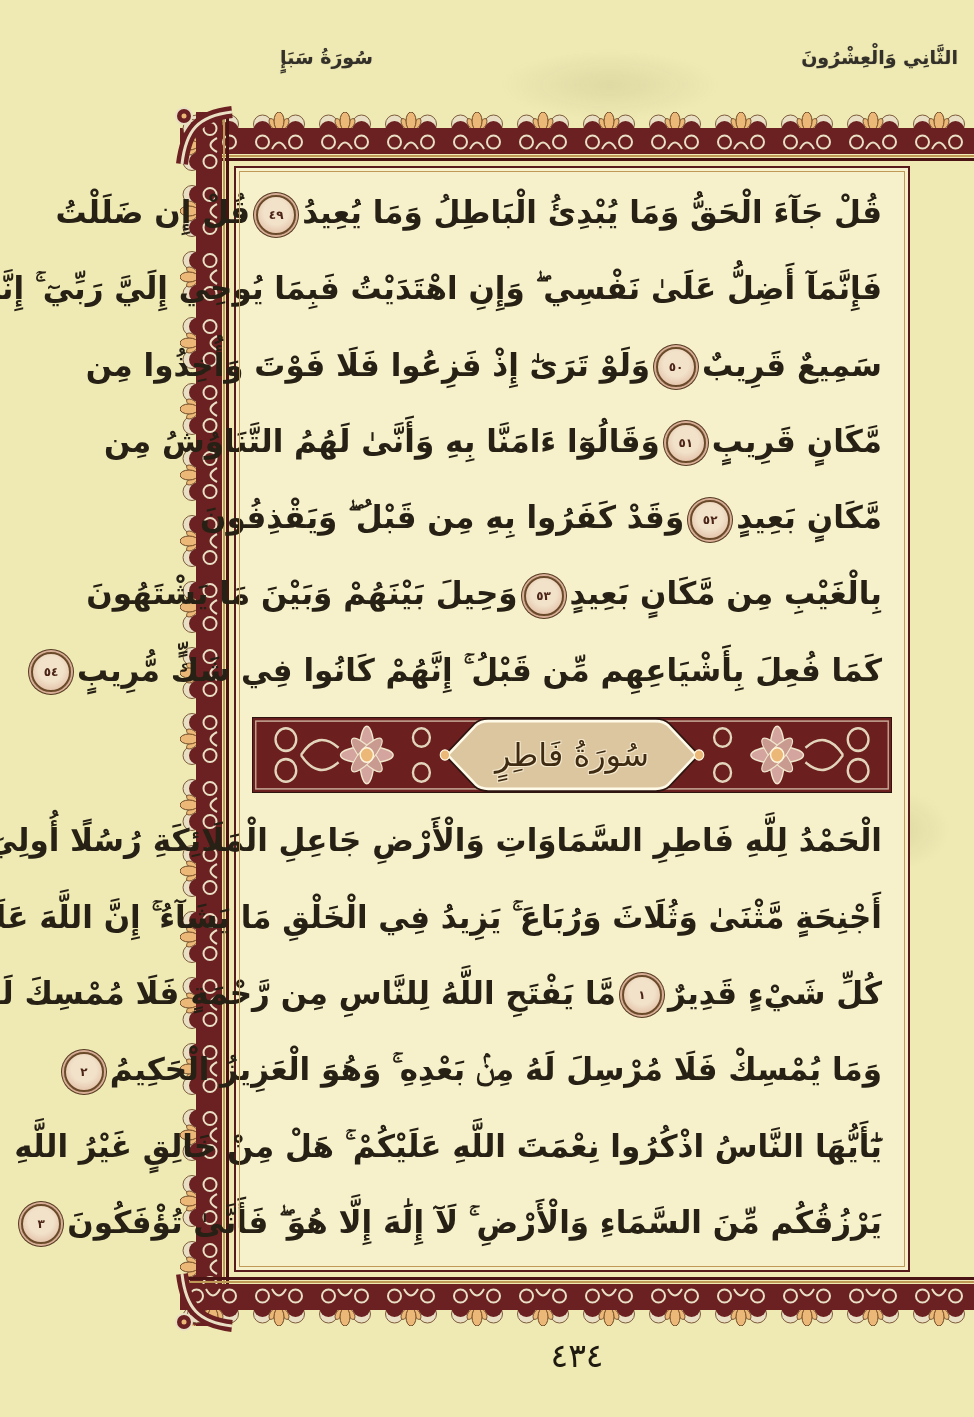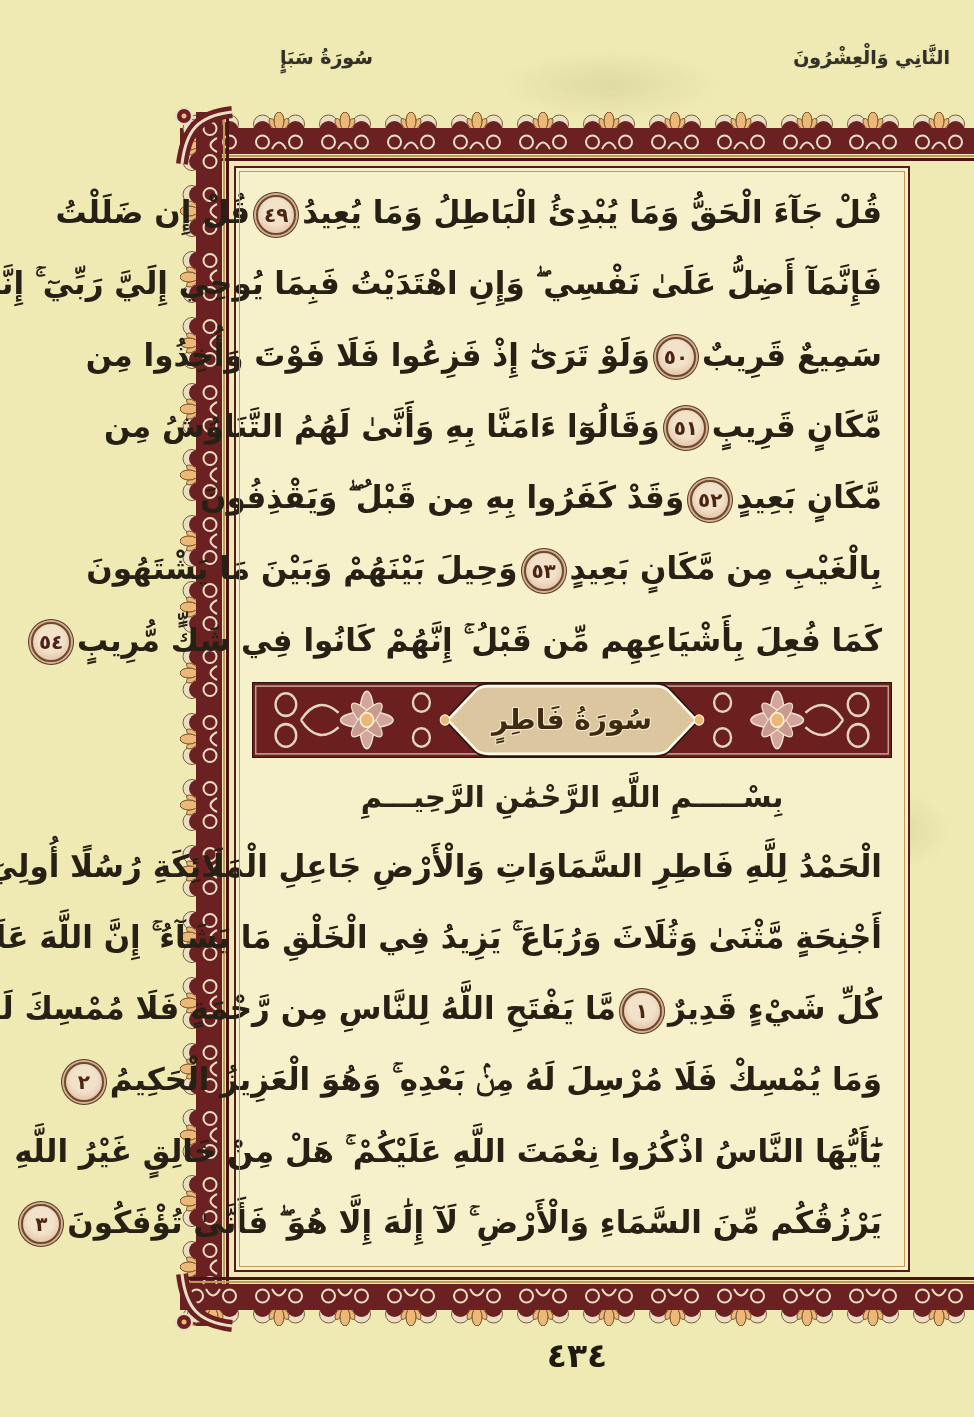--- a/index.html
+++ b/index.html
@@ -6,21 +6,21 @@
   body{
     width:974px;height:1417px;position:relative;overflow:hidden;
     background:#efe9b4;
     font-family:"DejaVu Sans", sans-serif;
   }
   .hdr{
     position:absolute;top:46px;font-weight:bold;color:#33302a;
     font-size:19px;direction:rtl;white-space:nowrap;
     text-shadow:0 0 1px rgba(60,50,30,.35);
   }
-  #hdr-juz{right:24px;}
+  #hdr-juz{right:16px;}
   #hdr-surah{left:280px;}
   .ghost{position:absolute;border-radius:50%;pointer-events:none;
     background:radial-gradient(rgba(140,140,80,.16),rgba(140,140,80,0) 70%);
     filter:blur(2px);}
   svg.band{position:absolute;display:block;}
   #band-top{left:180px;top:112px;}
   #band-left{left:180px;top:112px;}
   #band-bottom{left:180px;top:1272px;}
   .corner{position:absolute;}
   #corner-tl{left:172px;top:104px;}
@@ -39,39 +39,39 @@
     font-size:31px;font-weight:bold;color:#262015;
     line-height:68px;height:68px;white-space:nowrap;overflow:visible;
   }
   .seg{letter-spacing:0;margin-top:24px;}
   .verse{
     display:inline-flex;align-items:center;justify-content:center;
     width:36px;height:36px;border-radius:50%;
     background:radial-gradient(circle at 50% 42%,#f2e2ca 45%,#dcb097 100%);
     border:2px solid #6b4a2a;
     box-shadow:0 0 0 2px #d9ae96,0 0 0 3px #553a22;
-    font-size:20px;font-weight:bold;color:#4c2418;
+    font-size:12px;font-weight:bold;color:#4c2418;
     vertical-align:middle;margin:0 6px;line-height:1;
   }
   #banner{
     position:relative;height:76px;margin:5px -10px;flex:none;
   }
   #banner svg{position:absolute;inset:0;width:100%;height:100%;}
   #banner-title{
     position:absolute;inset:0;display:flex;align-items:center;justify-content:center;
-    font-size:28px;font-weight:bold;color:#3f2a12;direction:rtl;
+    font-size:32px;font-weight:normal;color:#3f2a12;direction:rtl;
     text-shadow:-1px -1px 0 #f3e8cd,1px -1px 0 #f3e8cd,-1px 1px 0 #f3e8cd,1px 1px 0 #f3e8cd;
   }
   #bismillah{
     direction:rtl;text-align:center;font-size:29px;font-weight:bold;
     color:#2a2316;height:62px;line-height:62px;flex:none;
   }
   #page-number{
     position:absolute;left:180px;top:1336px;width:794px;
-    text-align:center;font-size:33px;font-weight:bold;color:#1f1a10;
+    text-align:center;font-size:33px;font-weight:normal;color:#1f1a10;
   }
 </style>
 </head>
 <body>
 
 <div class="ghost" style="left:500px;top:50px;width:220px;height:70px;"></div>
 <div class="ghost" style="left:290px;top:750px;width:150px;height:90px;"></div>
 <div class="ghost" style="left:840px;top:790px;width:110px;height:80px;"></div>
 
 <div id="hdr-juz" class="hdr">الثَّانِي وَالْعِشْرُونَ</div>
@@ -192,19 +192,18 @@
       <g>
         <path d="M208,37 L238,8 Q243,4 251,4 L429,4 Q437,4 442,8 L472,37 L442,66 Q437,70 429,70 L251,70 Q243,70 238,66 Z" fill="#dcc6a0" stroke="#2e1510" stroke-width="6"></path>
         <path d="M208,37 L238,8 Q243,4 251,4 L429,4 Q437,4 442,8 L472,37 L442,66 Q437,70 429,70 L251,70 Q243,70 238,66 Z" fill="#dcc6a0" stroke="#fffbe8" stroke-width="2.5"></path>
         <circle cx="205" cy="37" r="5" fill="#ecb878" stroke="#fffbe8" stroke-width="1.2"></circle>
         <circle cx="475" cy="37" r="5" fill="#ecb878" stroke="#fffbe8" stroke-width="1.2"></circle>
       </g>
     </svg>
     <div id="banner-title">سُورَةُ فَاطِرٍ</div>
   </div>
 
-  <div id="bismillah">بِسْـــــمِ اللَّهِ الرَّحْمَٰنِ الرَّحِيـــمِ</div>
 
   <div style="display:contents;"><div class="qline"><span class="seg">الْحَمْدُ لِلَّهِ فَاطِرِ السَّمَاوَاتِ وَالْأَرْضِ جَاعِلِ الْمَلَائِكَةِ رُسُلًا أُولِيٓ</span></div><div class="qline"><span class="seg">أَجْنِحَةٍ مَّثْنَىٰ وَثُلَاثَ وَرُبَاعَ ۚ يَزِيدُ فِي الْخَلْقِ مَا يَشَآءُ ۚ إِنَّ اللَّهَ عَلَىٰ</span></div><div class="qline"><span class="seg">كُلِّ شَيْءٍ قَدِيرٌ</span><span class="verse">١</span><span class="seg">مَّا يَفْتَحِ اللَّهُ لِلنَّاسِ مِن رَّحْمَةٍ فَلَا مُمْسِكَ لَهَا</span></div><div class="qline"><span class="seg">وَمَا يُمْسِكْ فَلَا مُرْسِلَ لَهُ مِنۢ بَعْدِهِ ۚ وَهُوَ الْعَزِيزُ الْحَكِيمُ</span><span class="verse">٢</span></div><div class="qline"><span class="seg">يَٰٓأَيُّهَا النَّاسُ اذْكُرُوا نِعْمَتَ اللَّهِ عَلَيْكُمْ ۚ هَلْ مِنْ خَالِقٍ غَيْرُ اللَّهِ</span></div><div class="qline"><span class="seg">يَرْزُقُكُم مِّنَ السَّمَاءِ وَالْأَرْضِ ۚ لَآ إِلَٰهَ إِلَّا هُوَ ۖ فَأَنَّىٰ تُؤْفَكُونَ</span><span class="verse">٣</span></div></div>
 
 </div>
 
 <div id="page-number">٤٣٤</div>
 
 </body></html>

